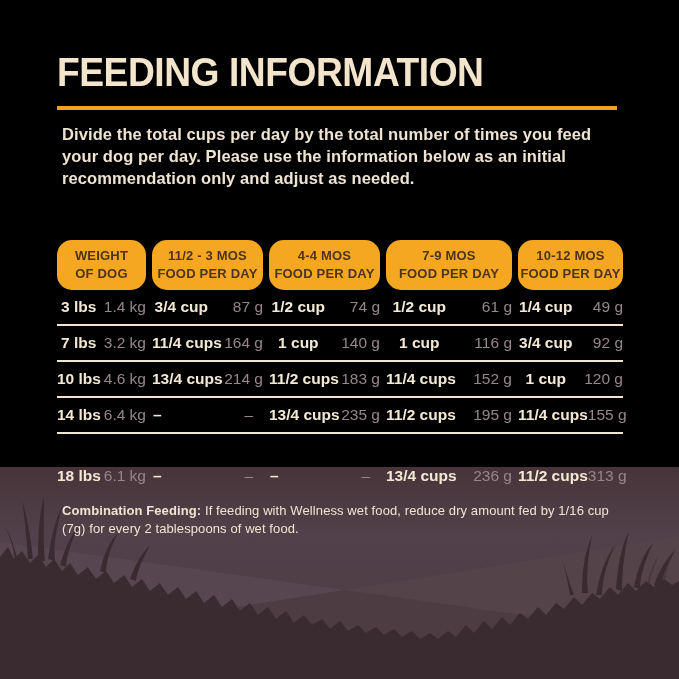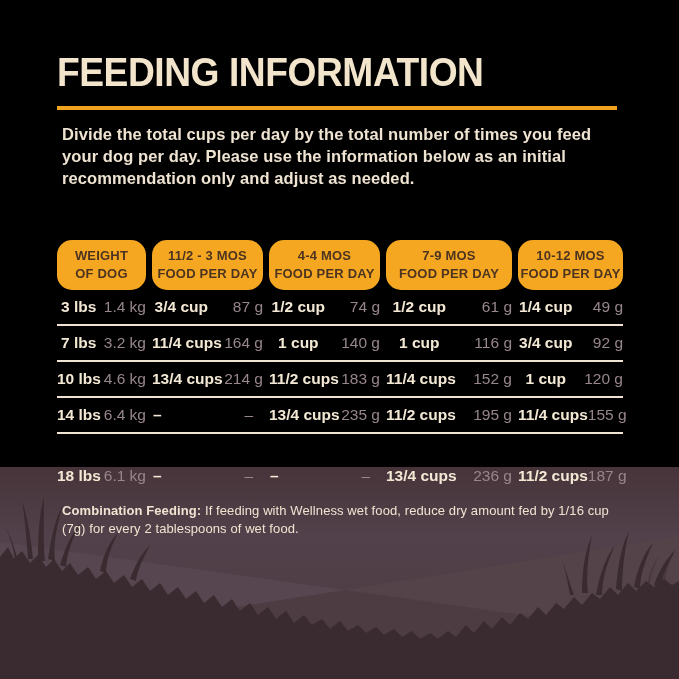--- a/index.html
+++ b/index.html
@@ -226,21 +226,21 @@
         <div class="cell">
           <span class="a dash">–</span>
           <span class="b dash">–</span>
         </div>
         <div class="cell">
           <span class="a">13/4 cups</span>
           <span class="b">236 g</span>
         </div>
         <div class="cell">
           <span class="a">11/2 cups</span>
-          <span class="b">187 g</span>
+          <span class="b">313 g</span>
         </div>
       </div>
     </div>
 
     <div class="note"><b>Combination Feeding:</b><span> If feeding with Wellness wet food, reduce dry amount fed by 1/16 cup (7g) for every 2 tablespoons of wet food.</span></div>
   </div>
 
   <svg class="landscape" viewBox="0 0 679 212" preserveAspectRatio="none" aria-hidden="true">
     <defs>
       <linearGradient id="sky" x1="0" y1="0" x2="0" y2="1">

